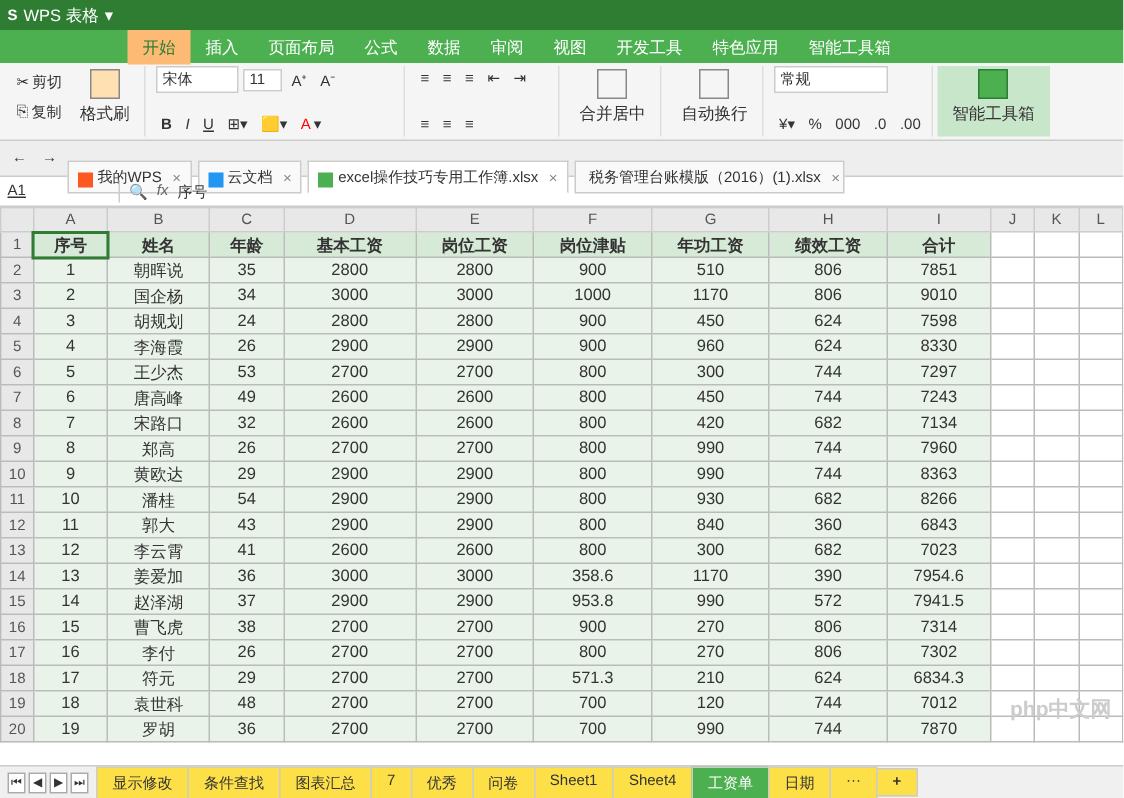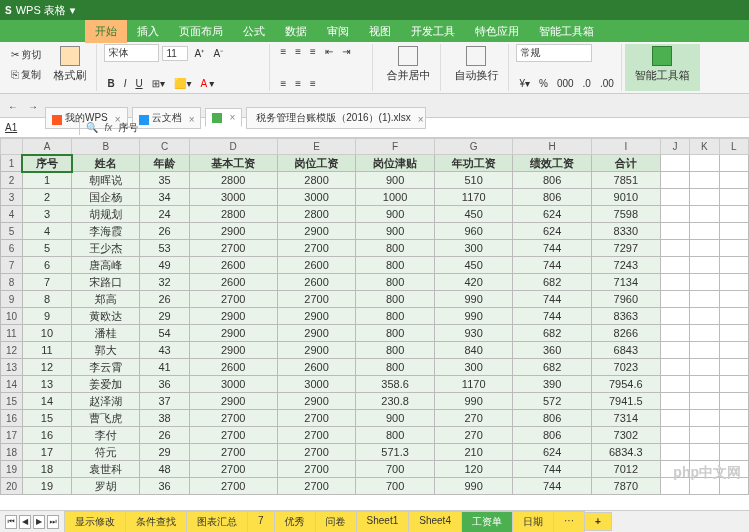--- a/index.html
+++ b/index.html
@@ -171,20 +171,21 @@
       <span>我的WPS</span>
       <span class="close-x">×</span>
     </div>
   <div class="doctab">
       <span class="doc-icon" style="background:#2196f3"></span>
       <span>云文档</span>
       <span class="close-x">×</span>
     </div>
   <div class="doctab active">
       <span class="doc-icon"></span>
+      <span>excel操作技巧专用工作簿.xlsx</span>
       <span class="close-x">×</span>
     </div>
   <div class="doctab">
       <span class="doc-icon"></span>
       <span>税务管理台账模版（2016）(1).xlsx</span>
       <span class="close-x">×</span>
     </div>
 </div>
 
 <div class="formulabar">
@@ -424,21 +425,21 @@
           <td class="blank-cell"></td>
           <td class="blank-cell"></td>
         </tr>
         <tr class="data-row">
           <td class="row-header">15</td>
           <td>14</td>
           <td>赵泽湖</td>
           <td>37</td>
           <td>2900</td>
           <td>2900</td>
-          <td>230.8</td>
+          <td>953.8</td>
           <td>990</td>
           <td>572</td>
           <td>7941.5</td>
           <td class="blank-cell"></td>
           <td class="blank-cell"></td>
           <td class="blank-cell"></td>
         </tr>
         <tr class="data-row">
           <td class="row-header">16</td>
           <td>15</td>

